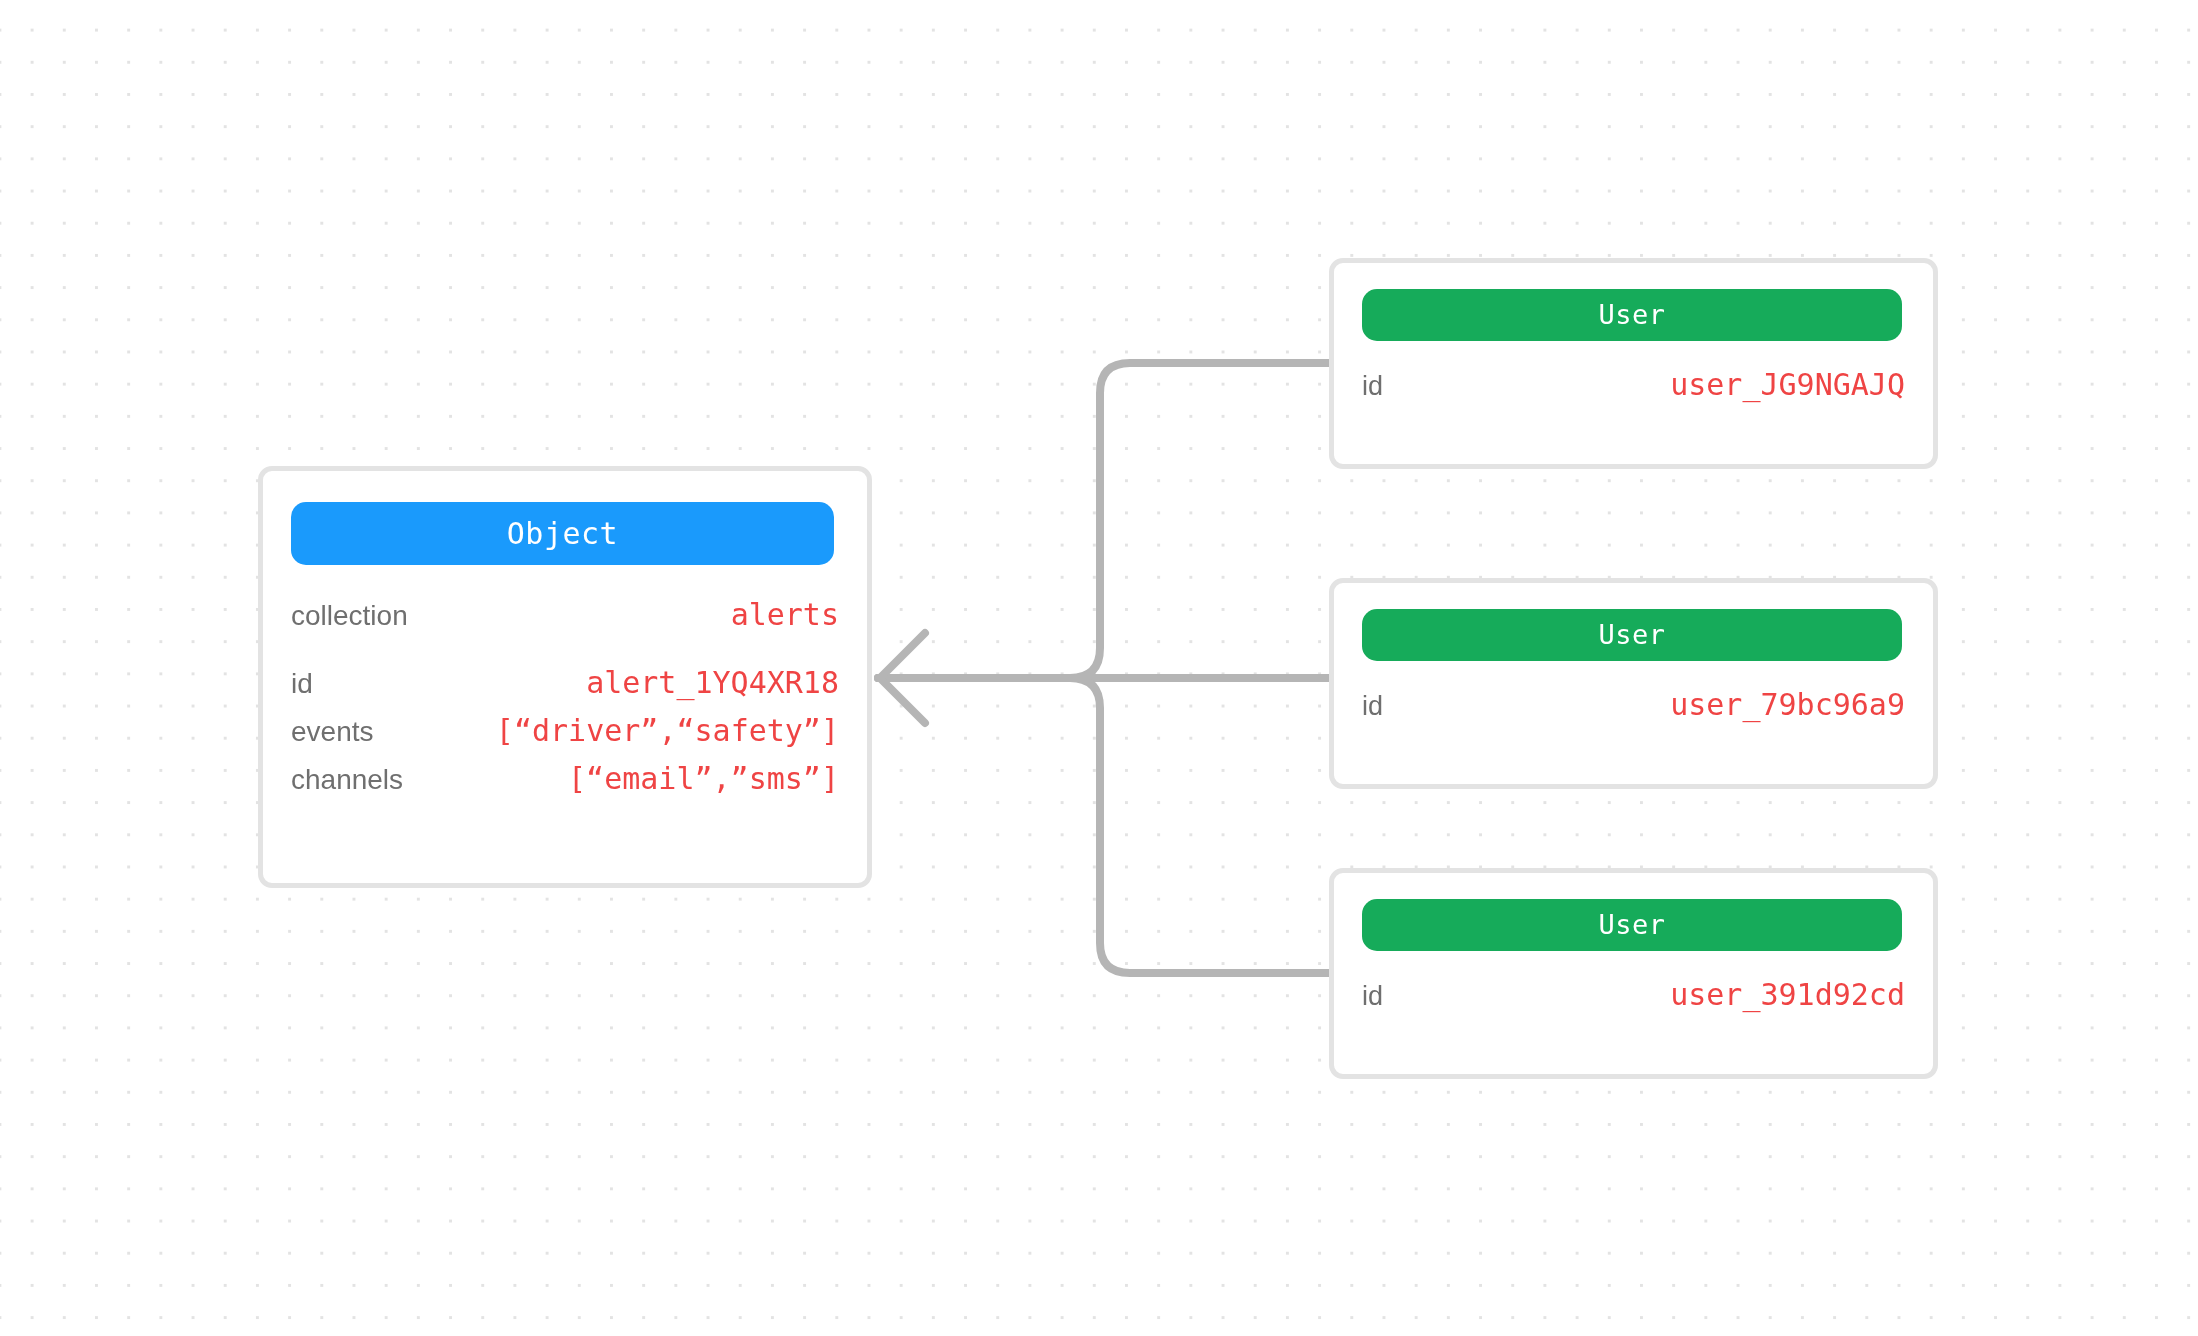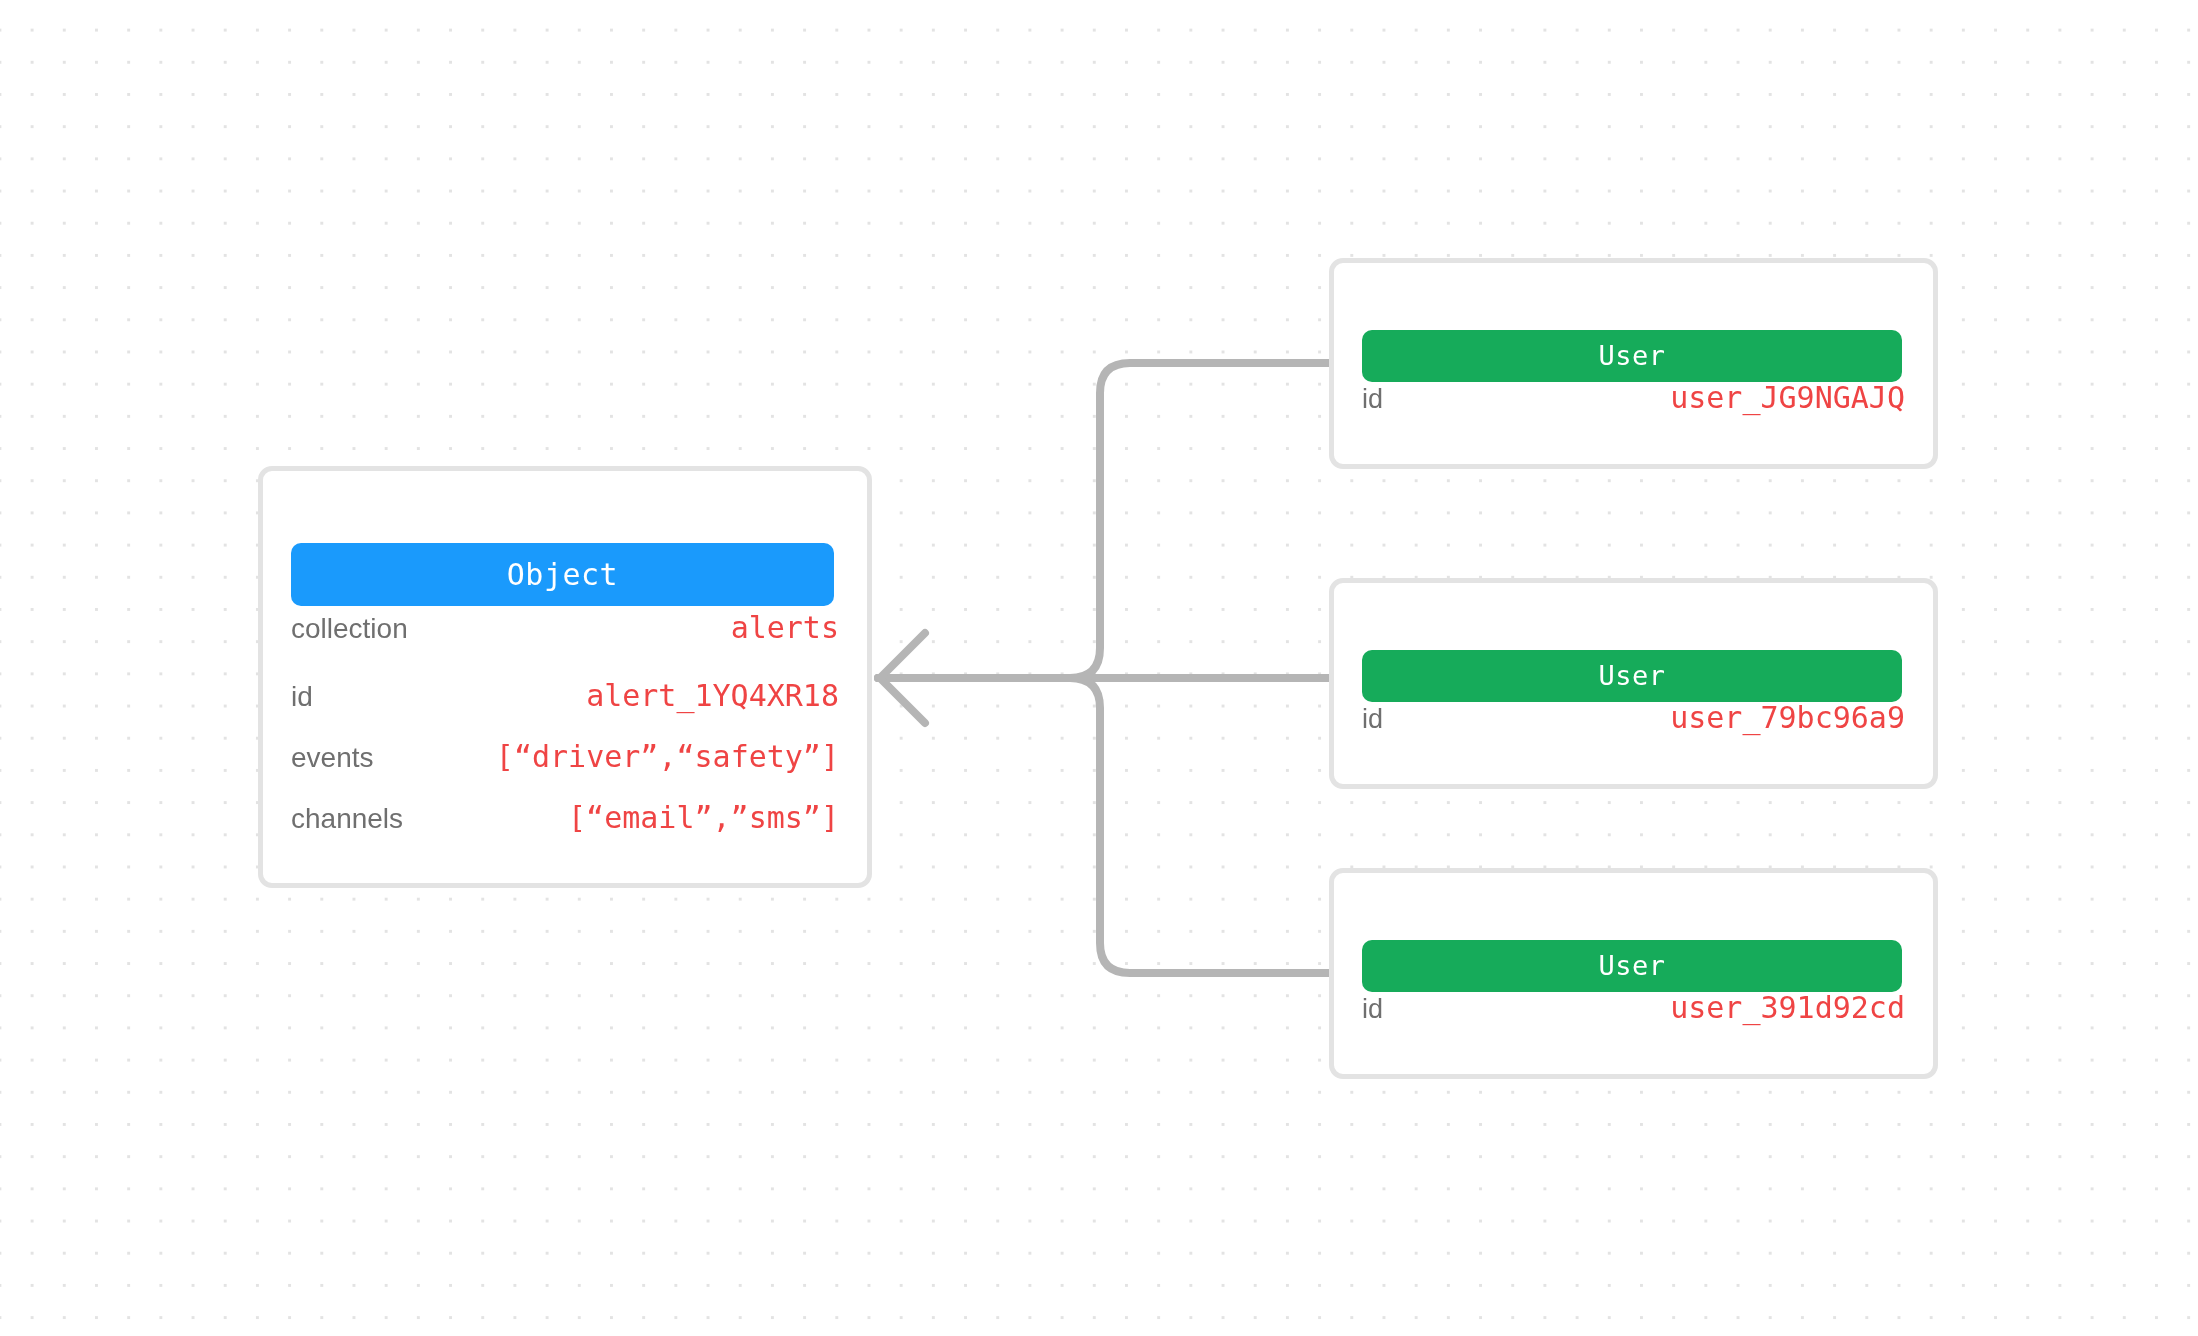--- a/index.html
+++ b/index.html
@@ -37,28 +37,27 @@
   .card {
     position: absolute;
     box-sizing: border-box;
     background: #ffffff;
     border: 5px solid #e3e3e3;
     border-radius: 14px;
   }
 
   .card-header {
     box-sizing: border-box;
-    border-radius: 10px;
+    border-radius: 15px;
     color: #ffffff;
     font-family: "DejaVu Sans Mono", "Liberation Mono", monospace;
     text-align: center;
     letter-spacing: 0.5px;
     white-space: nowrap;
     overflow: hidden;
-    margin-top: 41px;
   }
 
   
   #object-card {
     left: 258px;
     top: 466px;
     width: 614px;
     height: 422px;
   }
   #object-card .card-header {
@@ -77,21 +76,20 @@
     right: 28px;
   }
   #object-rows-primary { top: 126px; }
   #object-rows-secondary { top: 194px; }
 
   .row {
     display: flex;
     align-items: baseline;
     justify-content: space-between;
     height: 48px;
-    margin-top: 13px;
   }
   .row-key {
     font-family: "Liberation Sans", sans-serif;
     font-size: 28px;
     color: #6f6f6f;
     white-space: nowrap;
   }
   .row-val {
     font-family: "DejaVu Sans Mono", "Liberation Mono", monospace;
     font-size: 30px;

